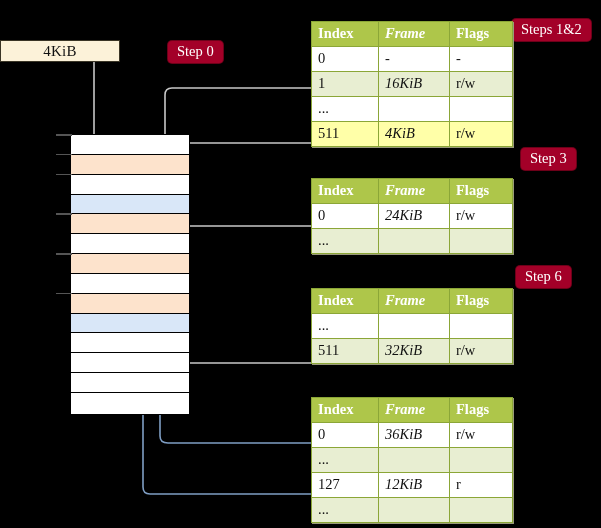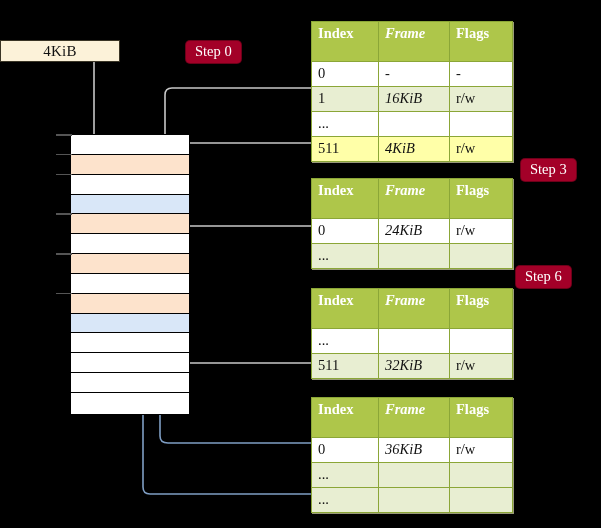--- a/index.html
+++ b/index.html
@@ -95,21 +95,21 @@
     border-collapse: collapse;
     background: #ffffff;
     font-size: 14.5px;
     box-shadow: 1px 1px 0 0 #9a9a7a;
   }
   .ptable th {
     background: #aec64a;
     color: #ffffff;
     font-weight: bold;
     text-align: left;
-    padding: 2px 6px 18px 6px;
+    padding: 2px 6px 3px 6px;
     border: 1px solid #8ba637;
     font-size: 14.5px;
     line-height: 19px;
   }
   .ptable td {
     border: 1px solid #8ba637;
     padding: 2px 6px 3px 6px;
     color: #111111;
     line-height: 19px;
     height: 19px;
@@ -164,24 +164,27 @@
 
     <g>
       <path d="M311,494 L150,494 Q143,494 143,487 L143,216" fill="none" stroke="#7f9ec4" stroke-width="1.6" marker-end="url(#arrB)"></path>
     </g>
   </svg>
 
   <div class="srcbox" style="left:0px; top:40px; width:120px; height:22px;">
     <span>4KiB</span>
   </div>
 
-  <div class="badge" style="left:186px; top:41px;">
+  <div class="badge" style="left:168px; top:41px;">
     <span>Step 0</span>
   </div>
-  <div class="badge" style="left:521px; top:159px;">
+  <div class="badge" style="left:512px; top:19px;">
+    <span>Steps 1&amp;2</span>
+  </div>
+  <div class="badge" style="left:521px; top:148px;">
     <span>Step 3</span>
   </div>
   <div class="badge" style="left:516px; top:266px;">
     <span>Step 6</span>
   </div>
 
   <div id="memcol">
       <div class="memrow" style="height: 19.8571px;"></div>
       <div class="memrow orange" style="height: 19.8571px;"></div>
       <div class="memrow" style="height: 19.8571px;"></div>
@@ -292,20 +295,25 @@
           <tr>
             <td class="c-index">0</td>
             <td class="c-frame">36KiB</td>
             <td class="c-flags">r/w</td>
           </tr>
           <tr class="alt">
             <td class="c-index">...</td>
             <td class="c-frame"></td>
             <td class="c-flags"></td>
           </tr>
+          <tr>
+            <td class="c-index">127</td>
+            <td class="c-frame">12KiB</td>
+            <td class="c-flags">r</td>
+          </tr>
           <tr class="alt">
             <td class="c-index">...</td>
             <td class="c-frame"></td>
             <td class="c-flags"></td>
           </tr>
         </tbody>
       </table>
     </div>
 
 </div>

